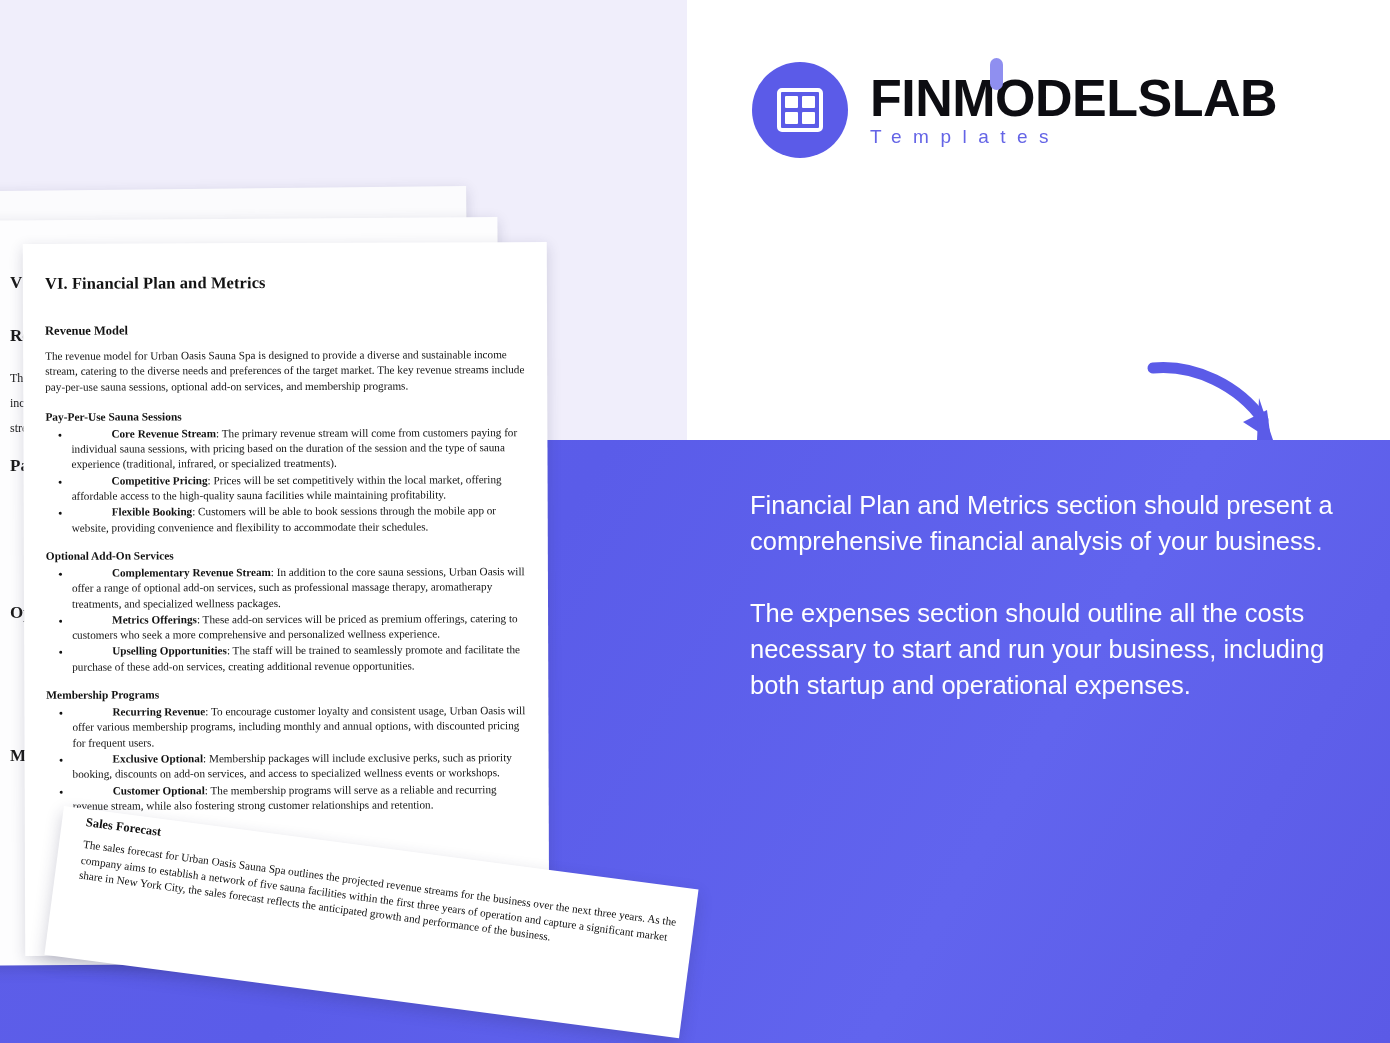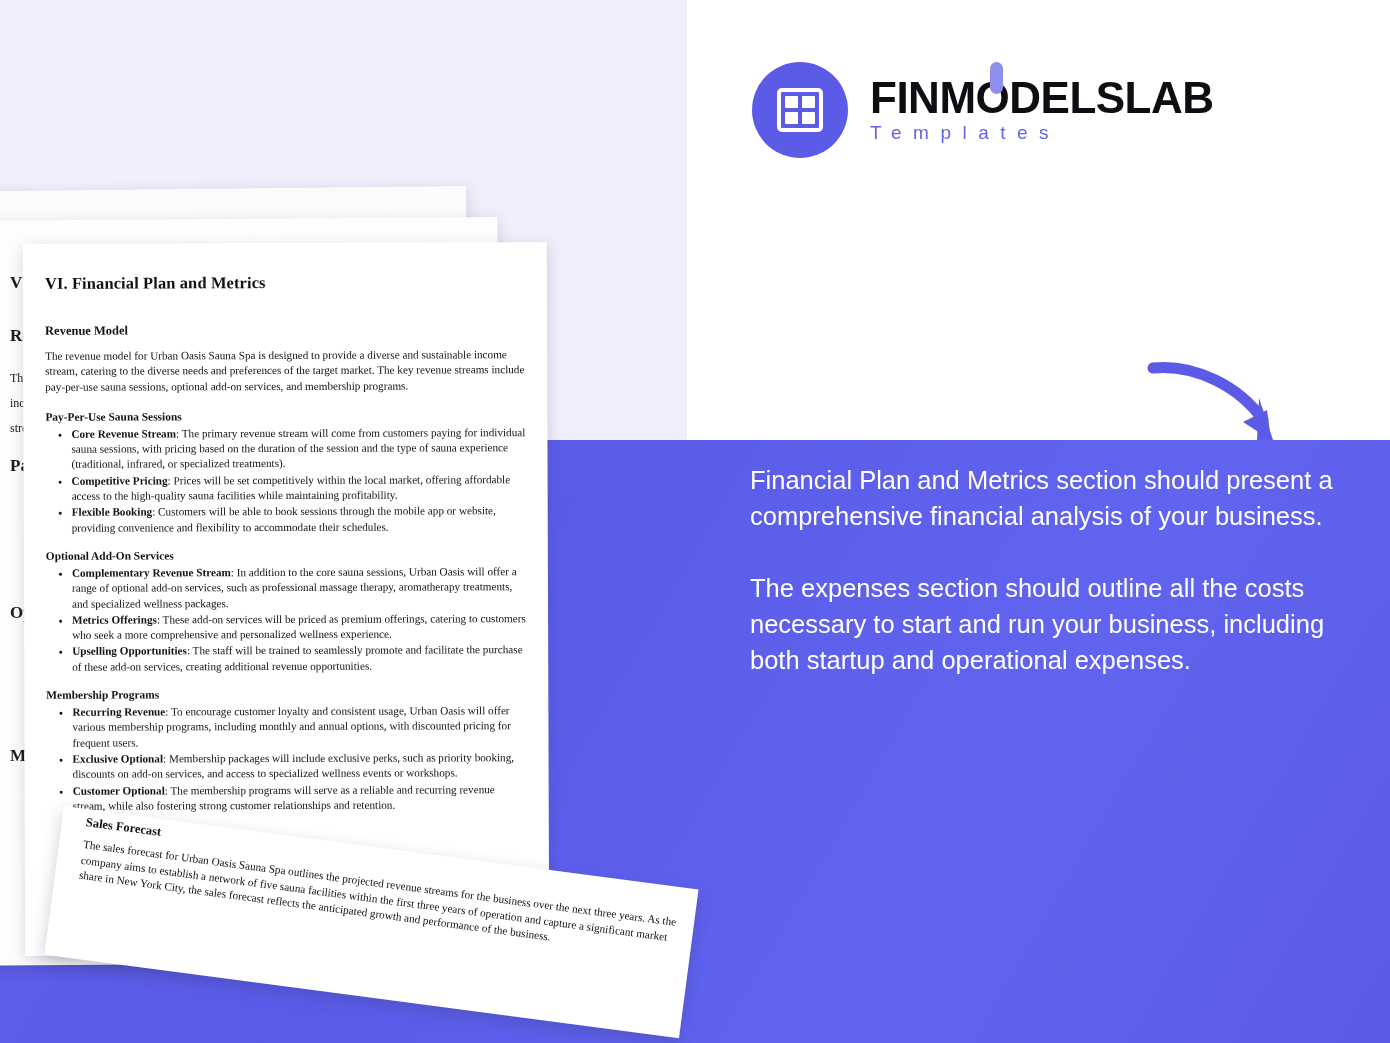--- a/index.html
+++ b/index.html
@@ -65,42 +65,42 @@
     font-family:"Liberation Serif", serif;
     color:#121212;
     padding:30px 22px 0 22px;
   }
   .doc-h1{font-size:16.5px;font-weight:bold;letter-spacing:.1px;margin:0 0 30px 0;}
   .doc-h2{font-size:12.5px;font-weight:bold;margin:0 0 10px 0;}
   .doc-p{font-size:11.2px;line-height:15.3px;margin:0 0 16px 0;text-align:left;}
   .doc-h3{font-size:11.4px;font-weight:bold;margin:0 0 4px 0;}
   ul.doc-ul{margin:0 0 14px 0;padding-left:26px;}
   ul.doc-ul li{font-size:11.2px;line-height:15.3px;margin-bottom:1px;}
-  ul.doc-ul li b{font-weight:bold;}
+  ul.doc-ul li b{font-weight:bold;margin-left:40px;}
 
   
   .curl-inner{padding:6px 14px 0 24px;font-family:"Liberation Serif", serif;color:#121212;}
   .curl-h{font-size:12.5px;font-weight:bold;margin:0 0 7px 0;}
   .curl-p{font-size:11.2px;line-height:15.6px;margin:0;width:600px;}
 
   
   .logo{position:absolute;left:752px;top:62px;display:flex;align-items:center;gap:22px;}
   .logo-mark{
     width:96px;height:96px;border-radius:50%;
     background:#5b5be8;display:flex;align-items:center;justify-content:center;
   }
   .logo-grid{
     width:46px;height:44px;border:4px solid #fff;border-radius:5px;
     display:grid;grid-template-columns:1fr 1fr;grid-template-rows:1fr 1fr;
     gap:4px;padding:4px;box-sizing:border-box;
   }
   .logo-grid i{background:#fff;border-radius:1px;display:block;}
   .logo-words{display:flex;flex-direction:column;gap:2px;}
   .logo-name{
-    font-size:44px;font-weight:bold;letter-spacing:-0.5px;color:#0d0d12;
+    font-size:52px;font-weight:bold;letter-spacing:-0.5px;color:#0d0d12;
     line-height:1;position:relative;white-space:nowrap;text-align:center;
   }
   .logo-pin{
     position:absolute;left:120px;top:-14px;width:13px;height:32px;
     background:#8f8ff0;border-radius:7px;
   }
   .logo-sub{
     font-size:19px;color:#6464e6;letter-spacing:11.5px;line-height:1.15;
     white-space:nowrap;font-weight:400;
   }
@@ -109,21 +109,21 @@
   .headline{
     position:absolute;left:751px;top:245px;
     font-size:66px;font-weight:bold;color:#0d0d12;
     line-height:1.14;letter-spacing:-1.2px;
   }
   .headline .accent{color:#5b5be8;}
   .arrow{position:absolute;left:1147px;top:352px;width:150px;height:95px;}
 
   
   .copy{
-    position:absolute;left:750px;top:462px;width:586px;
+    position:absolute;left:750px;top:487px;width:586px;
     color:#ffffff;font-size:25.5px;line-height:36px;font-weight:400;
   }
   .copy p{margin:0 0 36px 0;}
   .copy p:last-child{margin-bottom:16px;}
 </style>
 </head>
 <body>
 
 <div id="stage">
 

